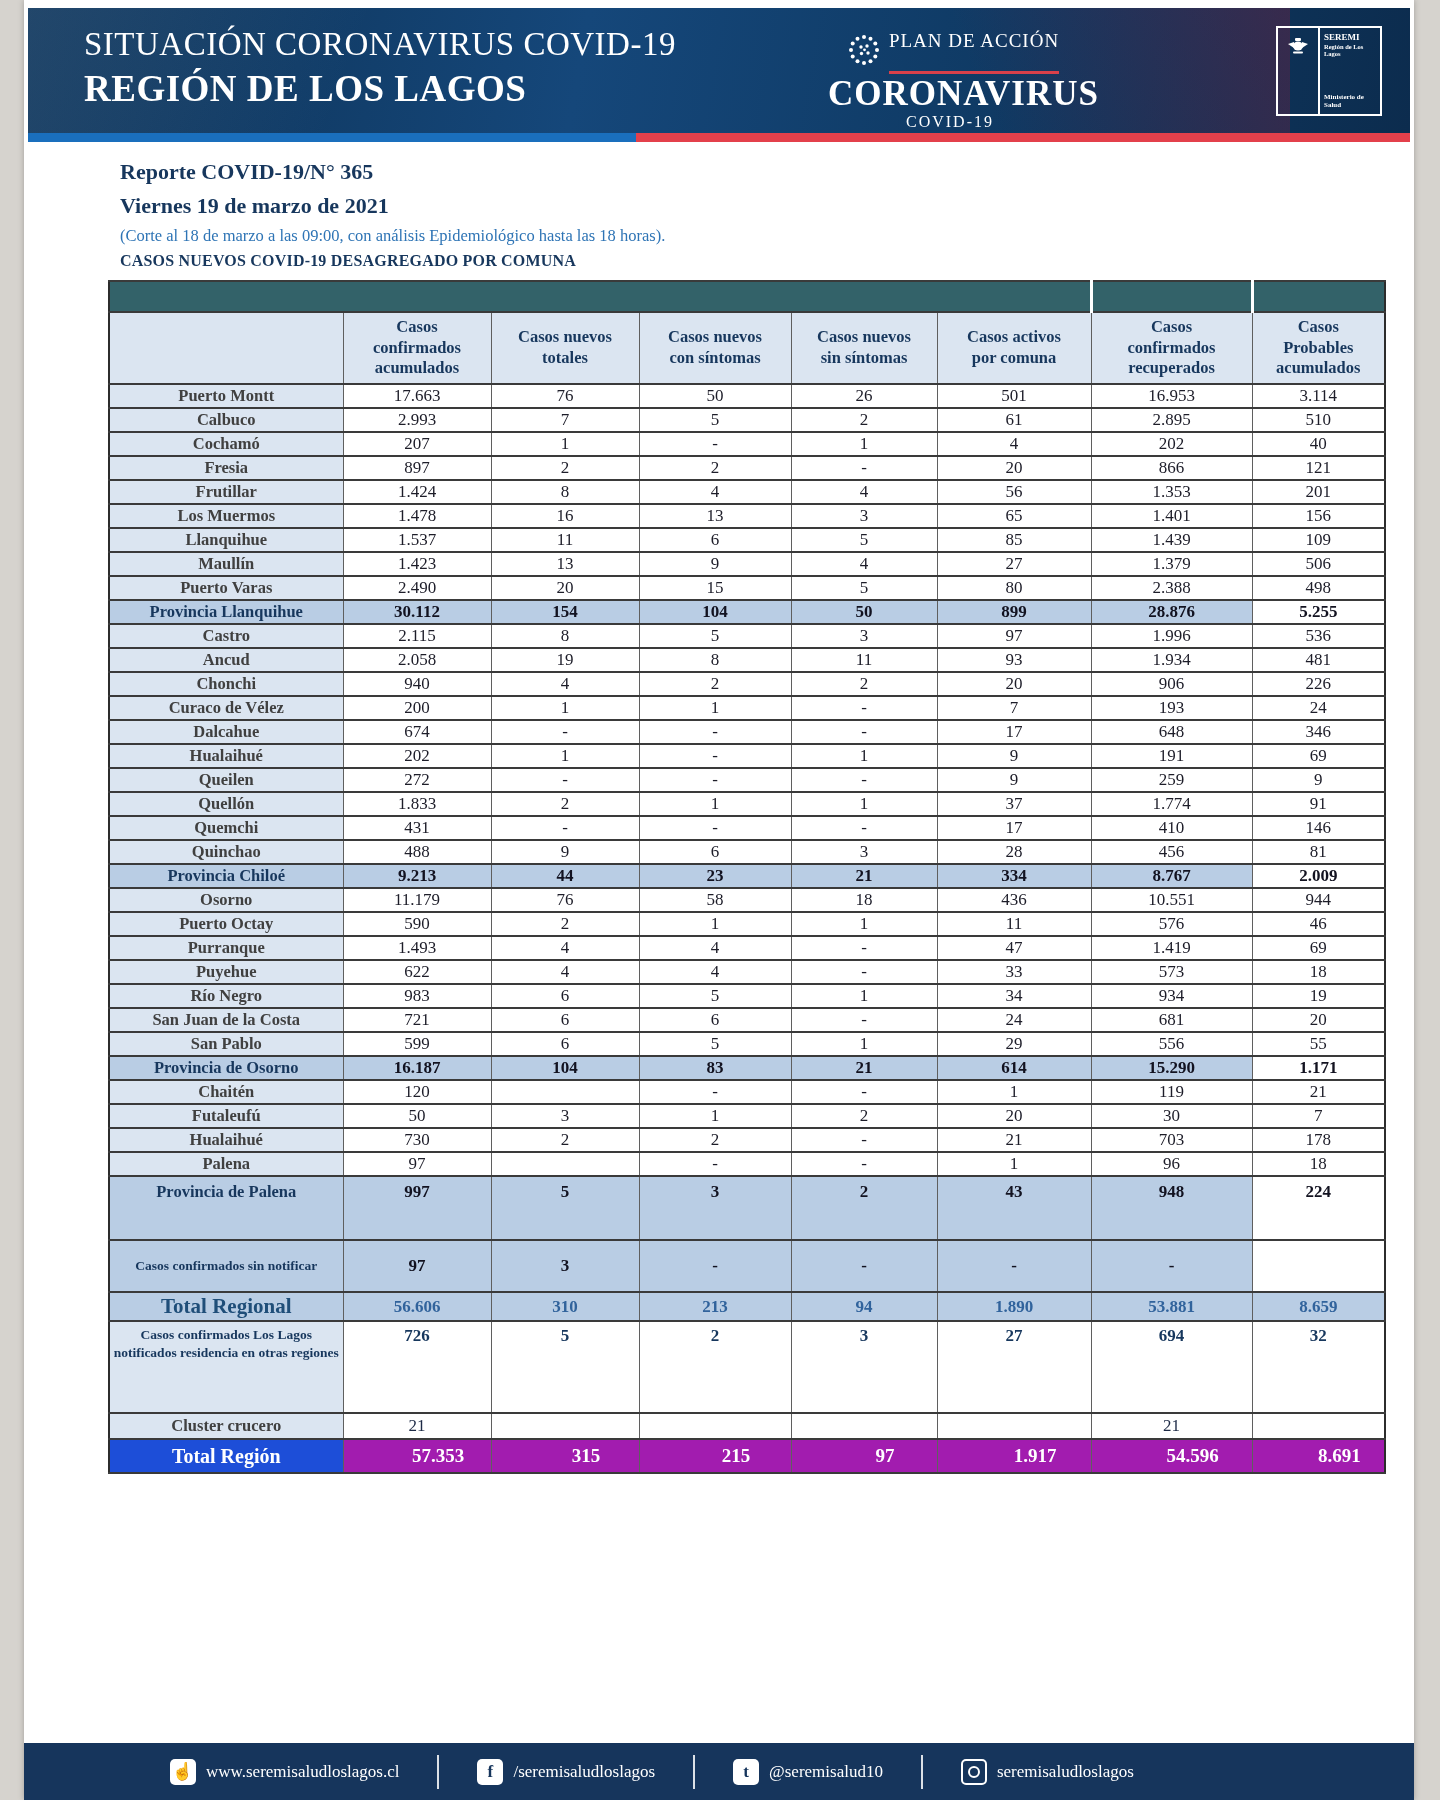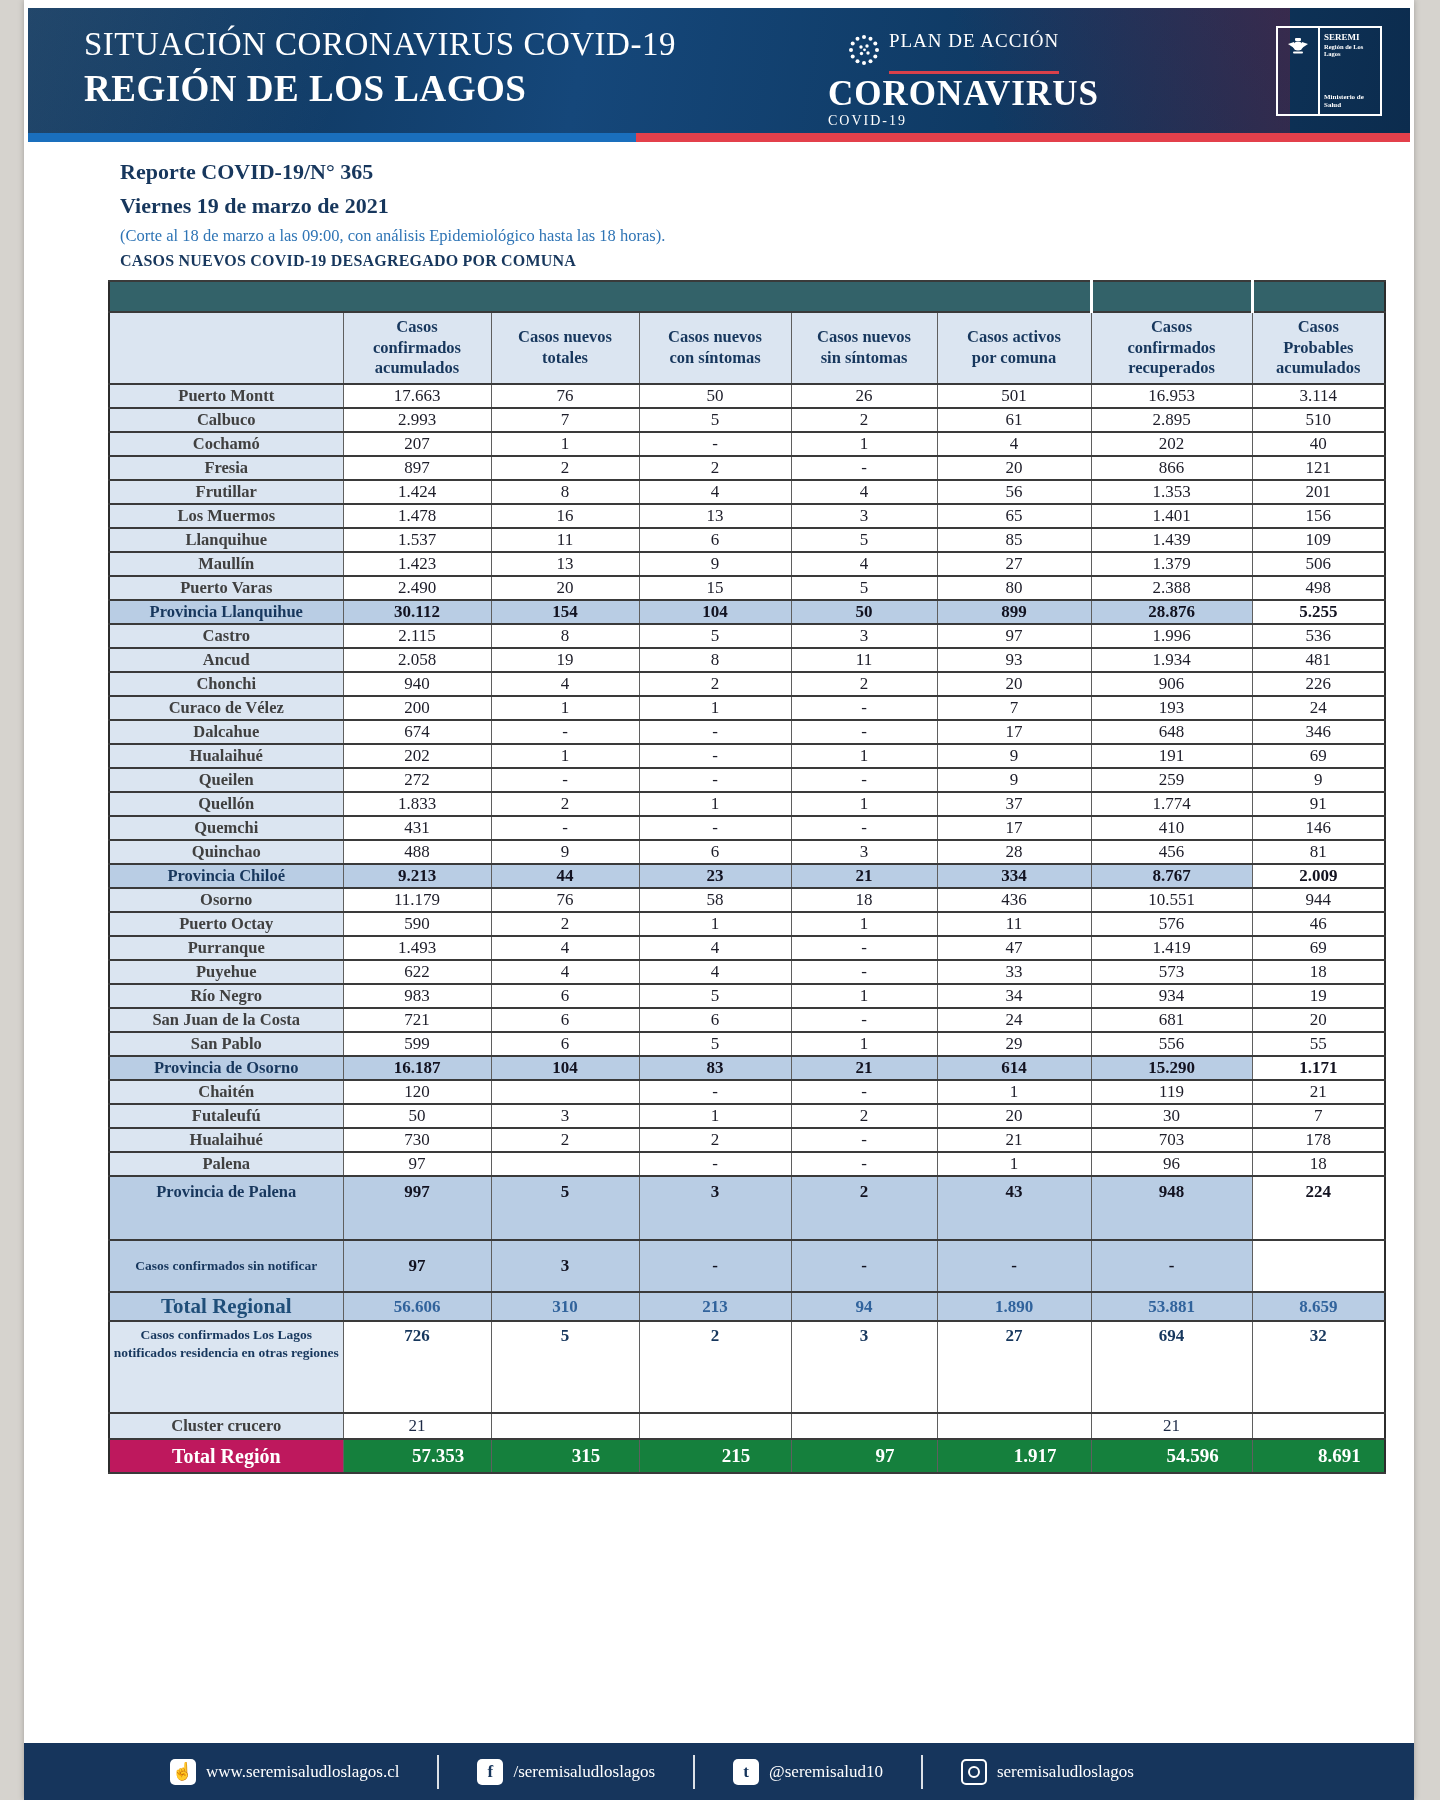--- a/index.html
+++ b/index.html
@@ -14,21 +14,21 @@
     background:linear-gradient(115deg,rgba(120,160,200,.25) 0%,rgba(120,160,200,0) 55%); transform:rotate(-4deg); }
   .banner::after { content:""; position:absolute; right:120px; top:-30px; width:500px; height:240px;
     background:linear-gradient(250deg,rgba(140,30,60,.35) 0%,rgba(140,30,60,0) 60%); }
   .banner-titles { position:absolute; left:56px; top:18px; color:#fff; z-index:2; }
   .banner-title1 { font-size:33px; letter-spacing:.5px; font-weight:500; }
   .banner-title2 { font-size:37px; font-weight:bold; letter-spacing:.5px; margin-top:4px; }
   .plan-block { position:absolute; top:22px; right:332px; width:250px; text-align:center; color:#fff; z-index:2; }
   .plan-row { display:flex; align-items:center; justify-content:center; gap:8px; }
   .plan-label { font-size:19px; letter-spacing:1px; border-bottom:3px solid #d8404a; padding-bottom:19px; }
   .brand { font-size:35px; font-weight:bold; letter-spacing:1px; line-height:1.05; margin-top:2px; }
-  .brand-sub { font-size:14px; letter-spacing:2px; text-align:left; margin-right:6px; }
+  .brand-sub { font-size:16px; letter-spacing:2px; text-align:center; margin-right:6px; }
   .seremi-box { position:absolute; top:18px; right:28px; width:106px; height:90px; border:2px solid #fff;
     display:flex; z-index:2; color:#fff; }
   .seremi-left { width:42px; border-right:2px solid #fff; display:flex; align-items:flex-start; justify-content:center; padding-top:8px; }
   .seremi-right { flex:1; padding:5px 4px; display:flex; flex-direction:column; justify-content:space-between; }
   .seremi-title { font-size:9px; font-weight:bold; line-height:1.1; }
   .seremi-region { font-size:6.5px; font-weight:bold; }
   .seremi-ministry { font-size:7px; font-weight:bold; line-height:1.15; }
   .stripe { display:flex; height:9px; margin:0 4px; }
   .stripe .blue { width:44%; background:#1a6fbd; }
   .stripe .red  { width:56%; background:#e3404b; }
@@ -63,22 +63,22 @@
   tr.r-note td.val.lastw { background:#fff; }
   tr.r-total-blue td { height:27px; background:#b9cde4; font-weight:bold; }
   tr.r-total-blue td.label-cell { color:#1f4e79; font-size:21px; }
   tr.r-total-blue td.val { background:#b9cde4; color:#31639c; }
   tr.r-white-tall td { height:92px; vertical-align:top; padding-top:4px; }
   tr.r-white-tall td.label-cell { font-size:13.5px; line-height:1.3; color:#17375d; }
   tr.r-white-tall td.val { color:#17375d; font-weight:bold; }
   tr.r-cluster td { height:26px; }
   tr.r-cluster td.val { color:#1d2a46; }
   tr.r-total-red td { height:34px; background:#e9837d; color:#fff; font-weight:bold; }
-  tr.r-total-red td.label-cell { background:#be185d; color:#fff; font-size:20px; }
-  tr.r-total-red td.val { background:#15803d; color:#fff; font-size:19px;padding-left:44px; }
+  tr.r-total-red td.label-cell { background:#1d4ed8; color:#fff; font-size:20px; }
+  tr.r-total-red td.val { background:#a21caf; color:#fff; font-size:19px;padding-left:44px; }
 
   
   .footer { position:absolute; left:0; bottom:0; width:100%; height:57px; background:#16355c;
     display:flex; align-items:center; padding-left:108px; }
   .f-item { display:flex; align-items:center; gap:10px; padding:0 38px; }
   .f-sep { width:2px; height:34px; background:rgba(255,255,255,.85); }
   .f-text { color:#fff; font-size:17px; }
   .f-icon { width:26px; height:26px; border-radius:5px; background:#fff; color:#16355c;
     display:flex; align-items:center; justify-content:center; font-weight:bold; font-size:17px; flex:0 0 auto; }
   .f-icon.outline { background:transparent; border:2px solid #fff; color:#fff; }

